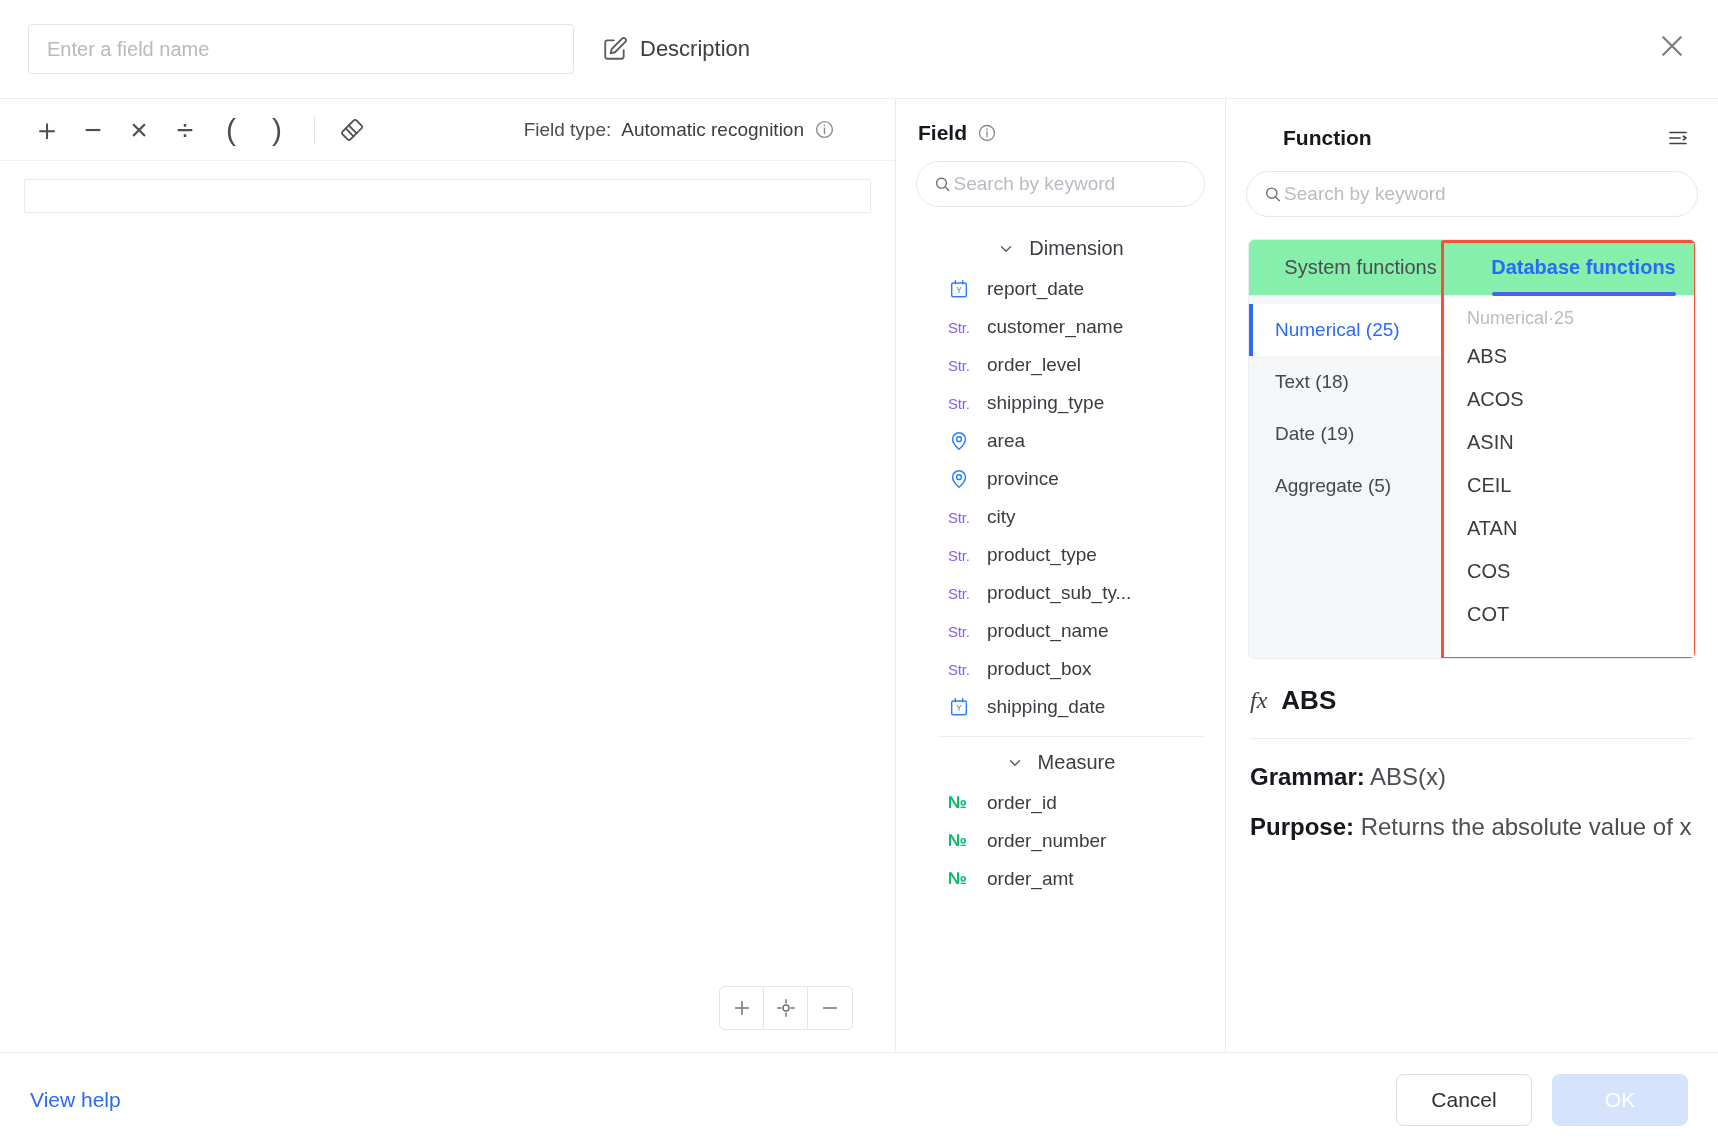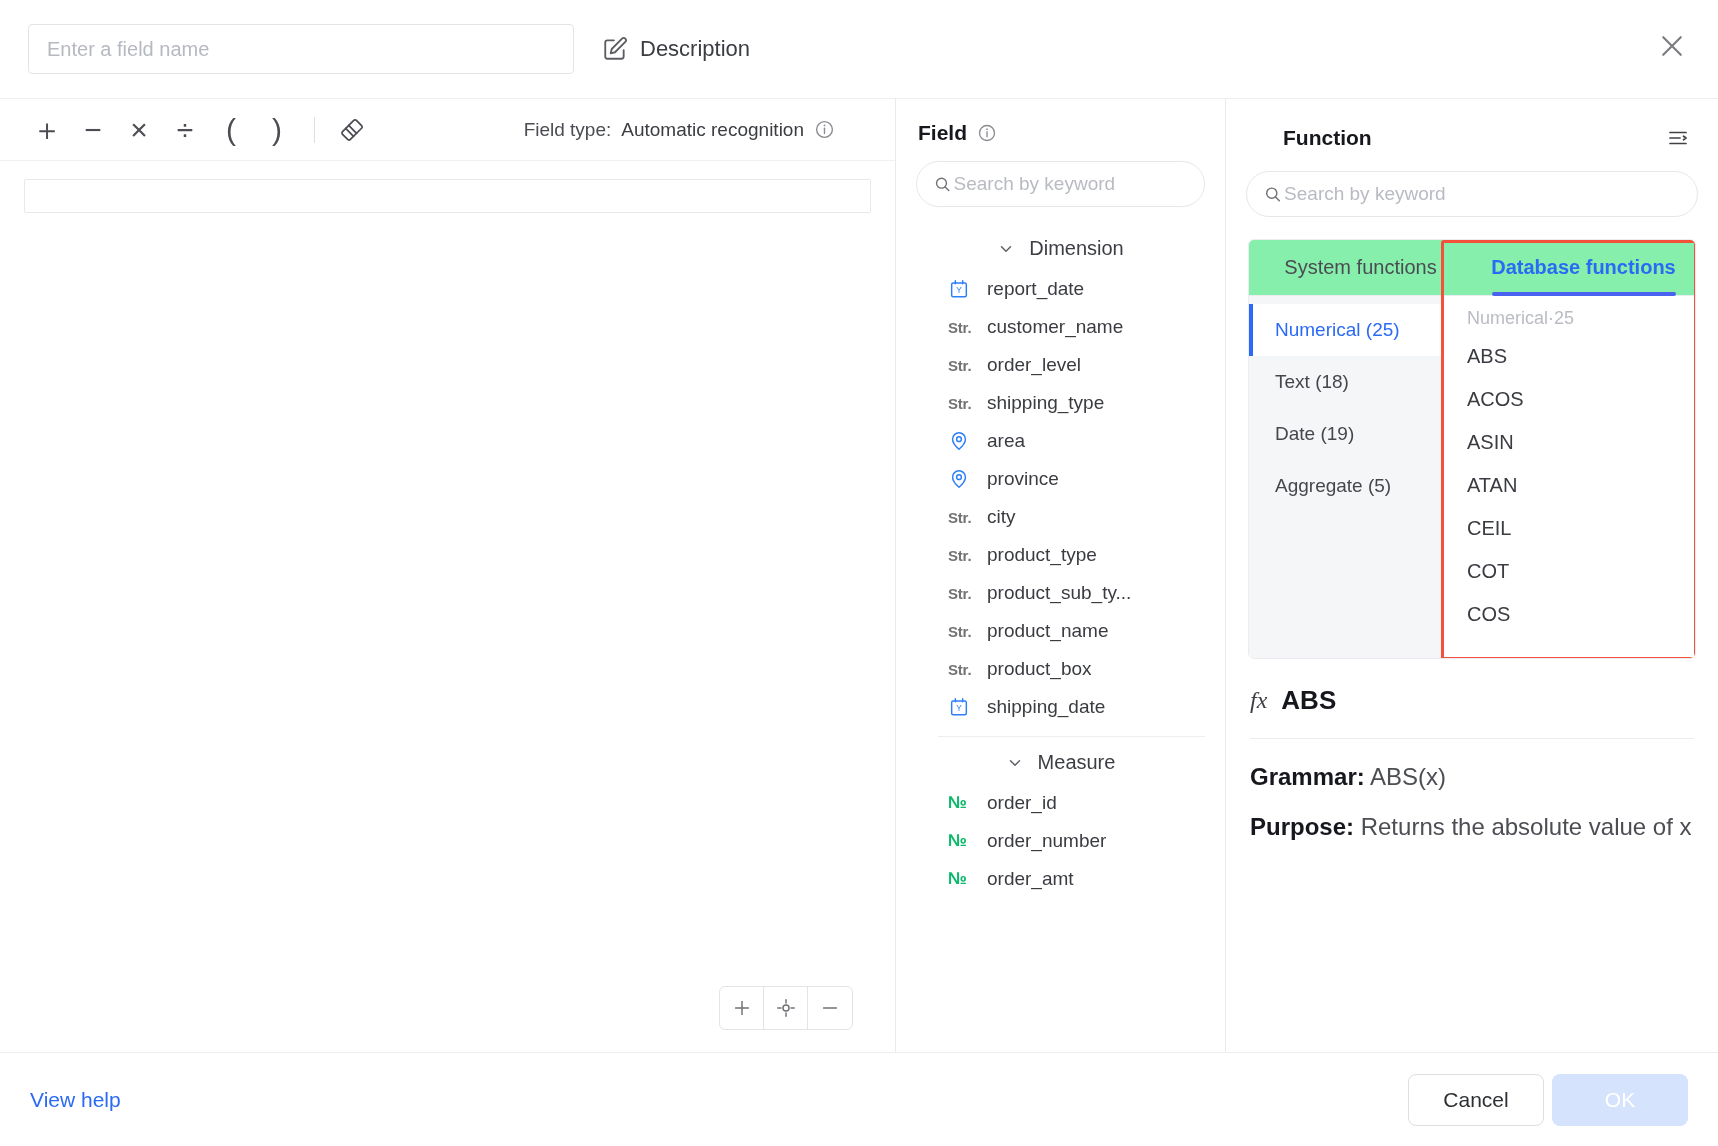--- a/index.html
+++ b/index.html
@@ -224,23 +224,23 @@
     display: flex;
     align-items: center;
     gap: 13px;
     padding: 8px 20px 8px 52px;
     font-size: 19px;
     color: #3a3c41;
     cursor: pointer;
     white-space: nowrap;
   }
   .type-str {
-    color: #737373;
+    color: #8b5cf6;
     font-size: 15px;
-    font-weight: bold;
+    font-weight: normal;
     width: 26px;
     flex: 0 0 26px;
     text-align: left;
     letter-spacing: -0.2px;
   }
   .type-num {
     color: #0ab96a;
     font-size: 17px;
     font-weight: bold;
     width: 26px;
@@ -425,21 +425,21 @@
     padding: 0 30px;
   }
   .view-help {
     color: #2b6af5;
     font-size: 21px;
     cursor: pointer;
   }
   .footer-actions {
     margin-left: auto;
     display: flex;
-    gap: 8px;
+    gap: 20px;
     align-items: flex-end;
   }
   .btn {
     height: 52px;
     min-width: 136px;
     border-radius: 8px;
     font-size: 21px;
     font-family: "Liberation Sans", sans-serif;
     display: flex;
     align-items: center;
@@ -694,24 +694,24 @@
             </div>
             <div class="cat-item">
               <span>Aggregate</span>&nbsp;<span class="cat-count">(5)</span>
             </div>
           </div>
           <div class="fn-col">
             <div class="fn-group-label">Numerical·25</div>
             <div class="fn-item">ABS</div>
             <div class="fn-item">ACOS</div>
             <div class="fn-item">ASIN</div>
+            <div class="fn-item">CEIL</div>
             <div class="fn-item">ATAN</div>
-            <div class="fn-item">CEIL</div>
+            <div class="fn-item">COS</div>
             <div class="fn-item">COT</div>
-            <div class="fn-item">COS</div>
           </div>
         </div>
 
         <div class="annot-box" style="left:192px; top:0px; right:-2px; bottom:-2px;"></div>
       </div>
 
       <div class="fn-detail">
         <div class="fn-detail-title">
           <span class="fx-icon">fx</span>
           <span>ABS</span>

